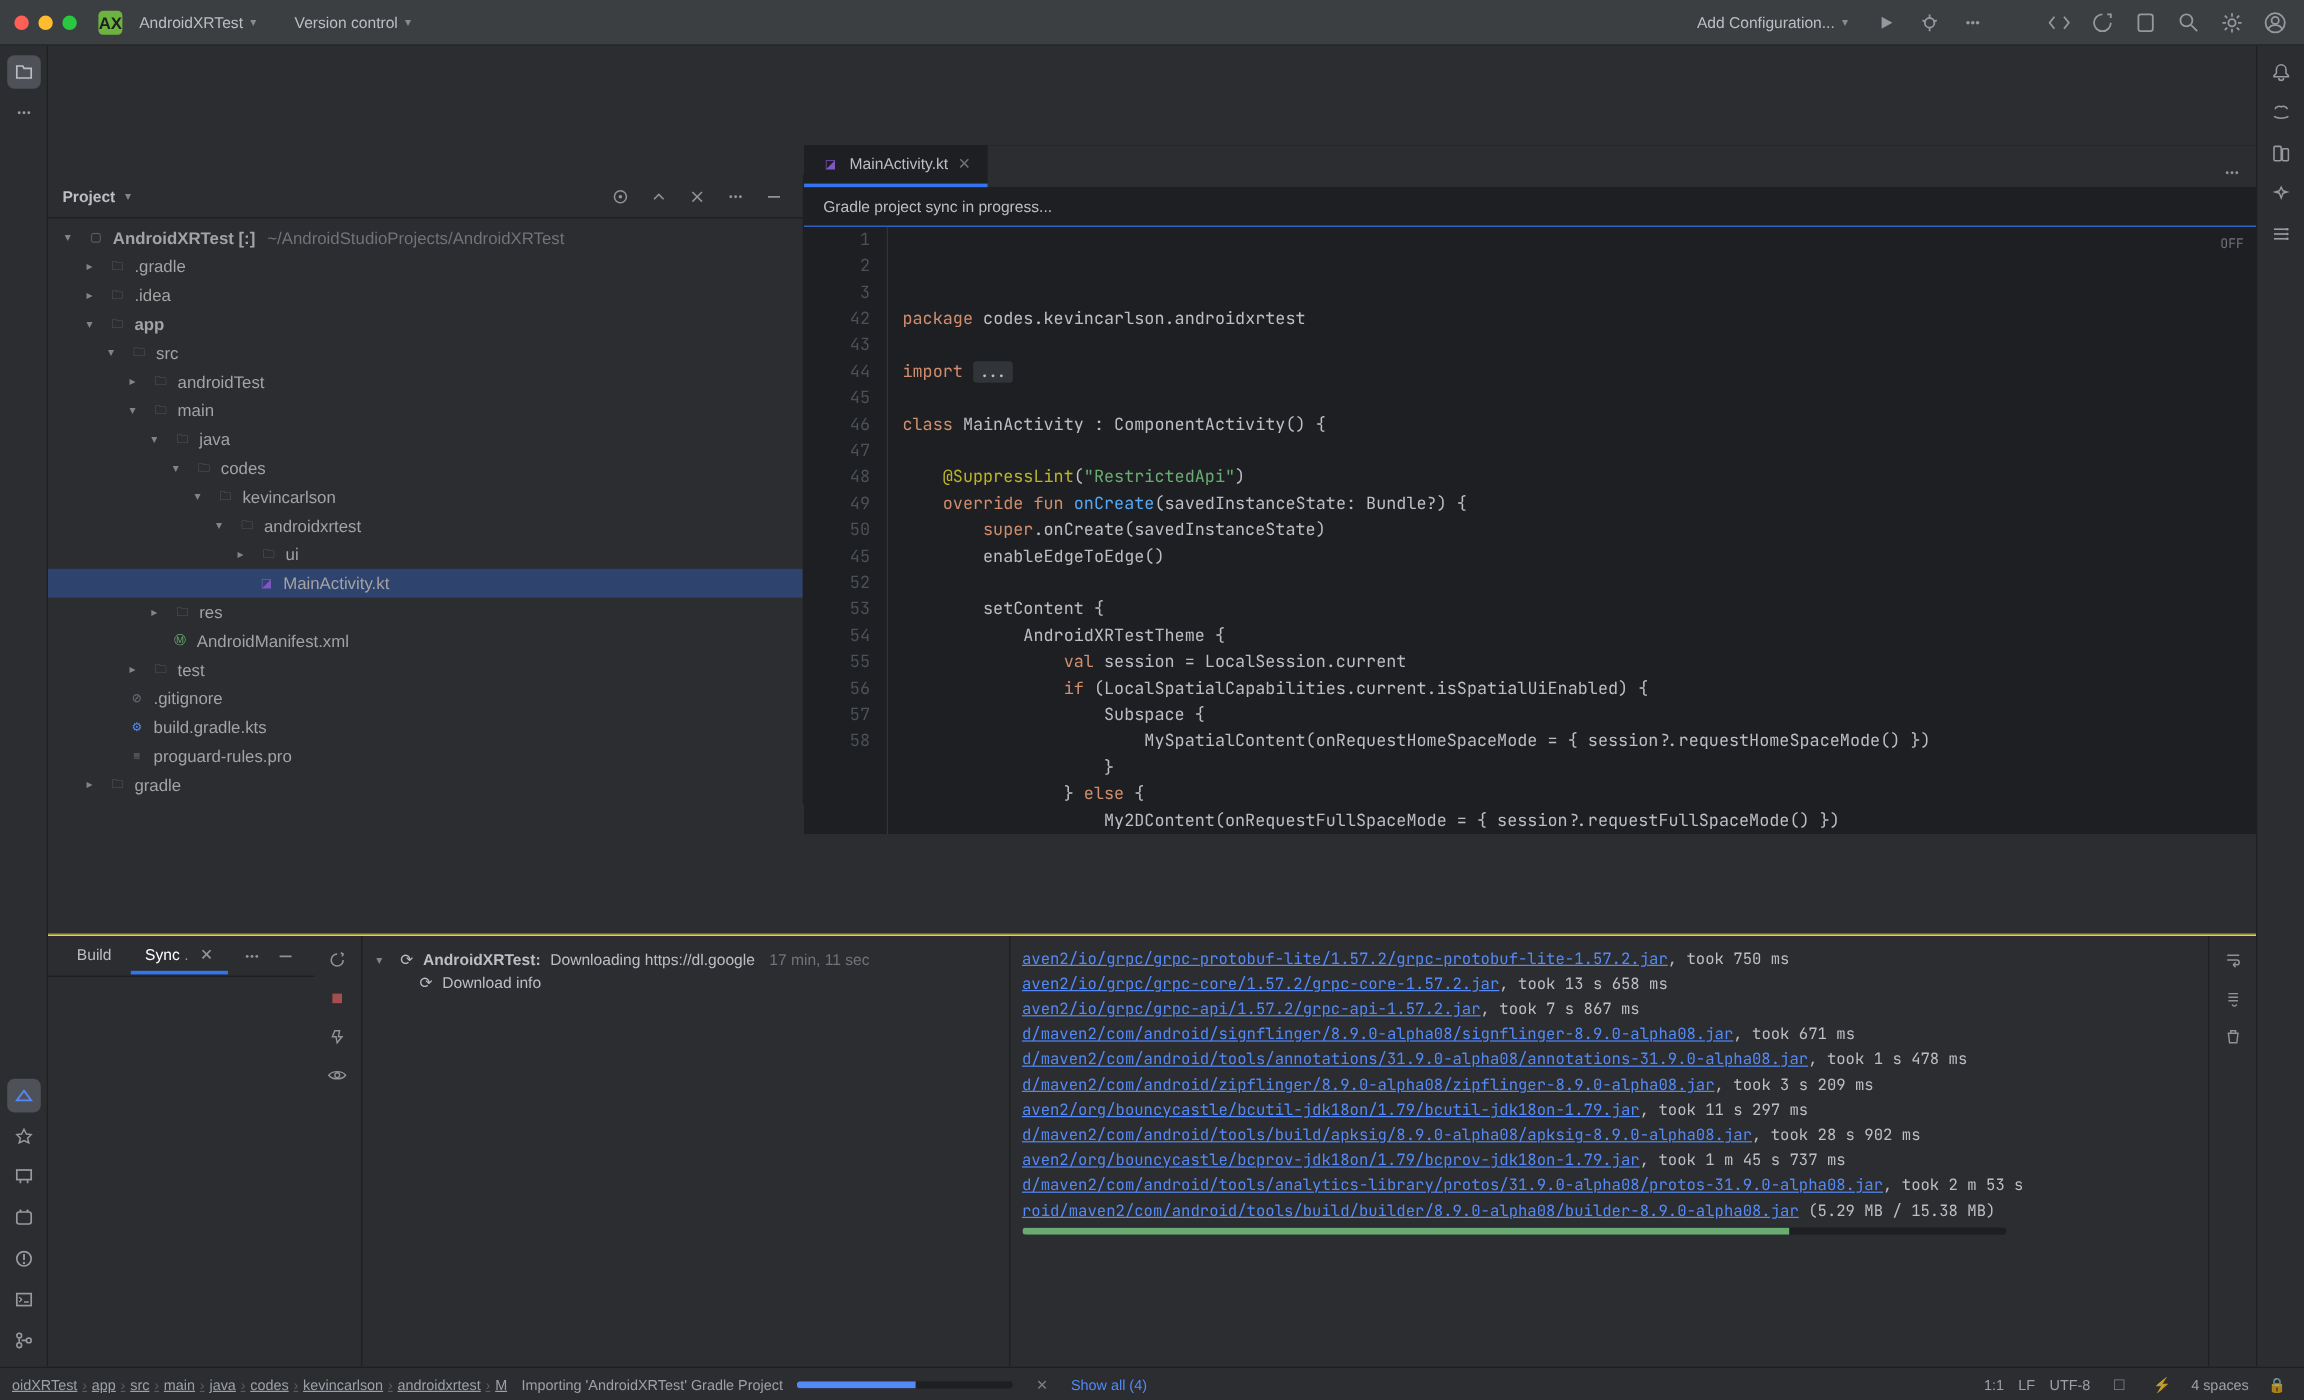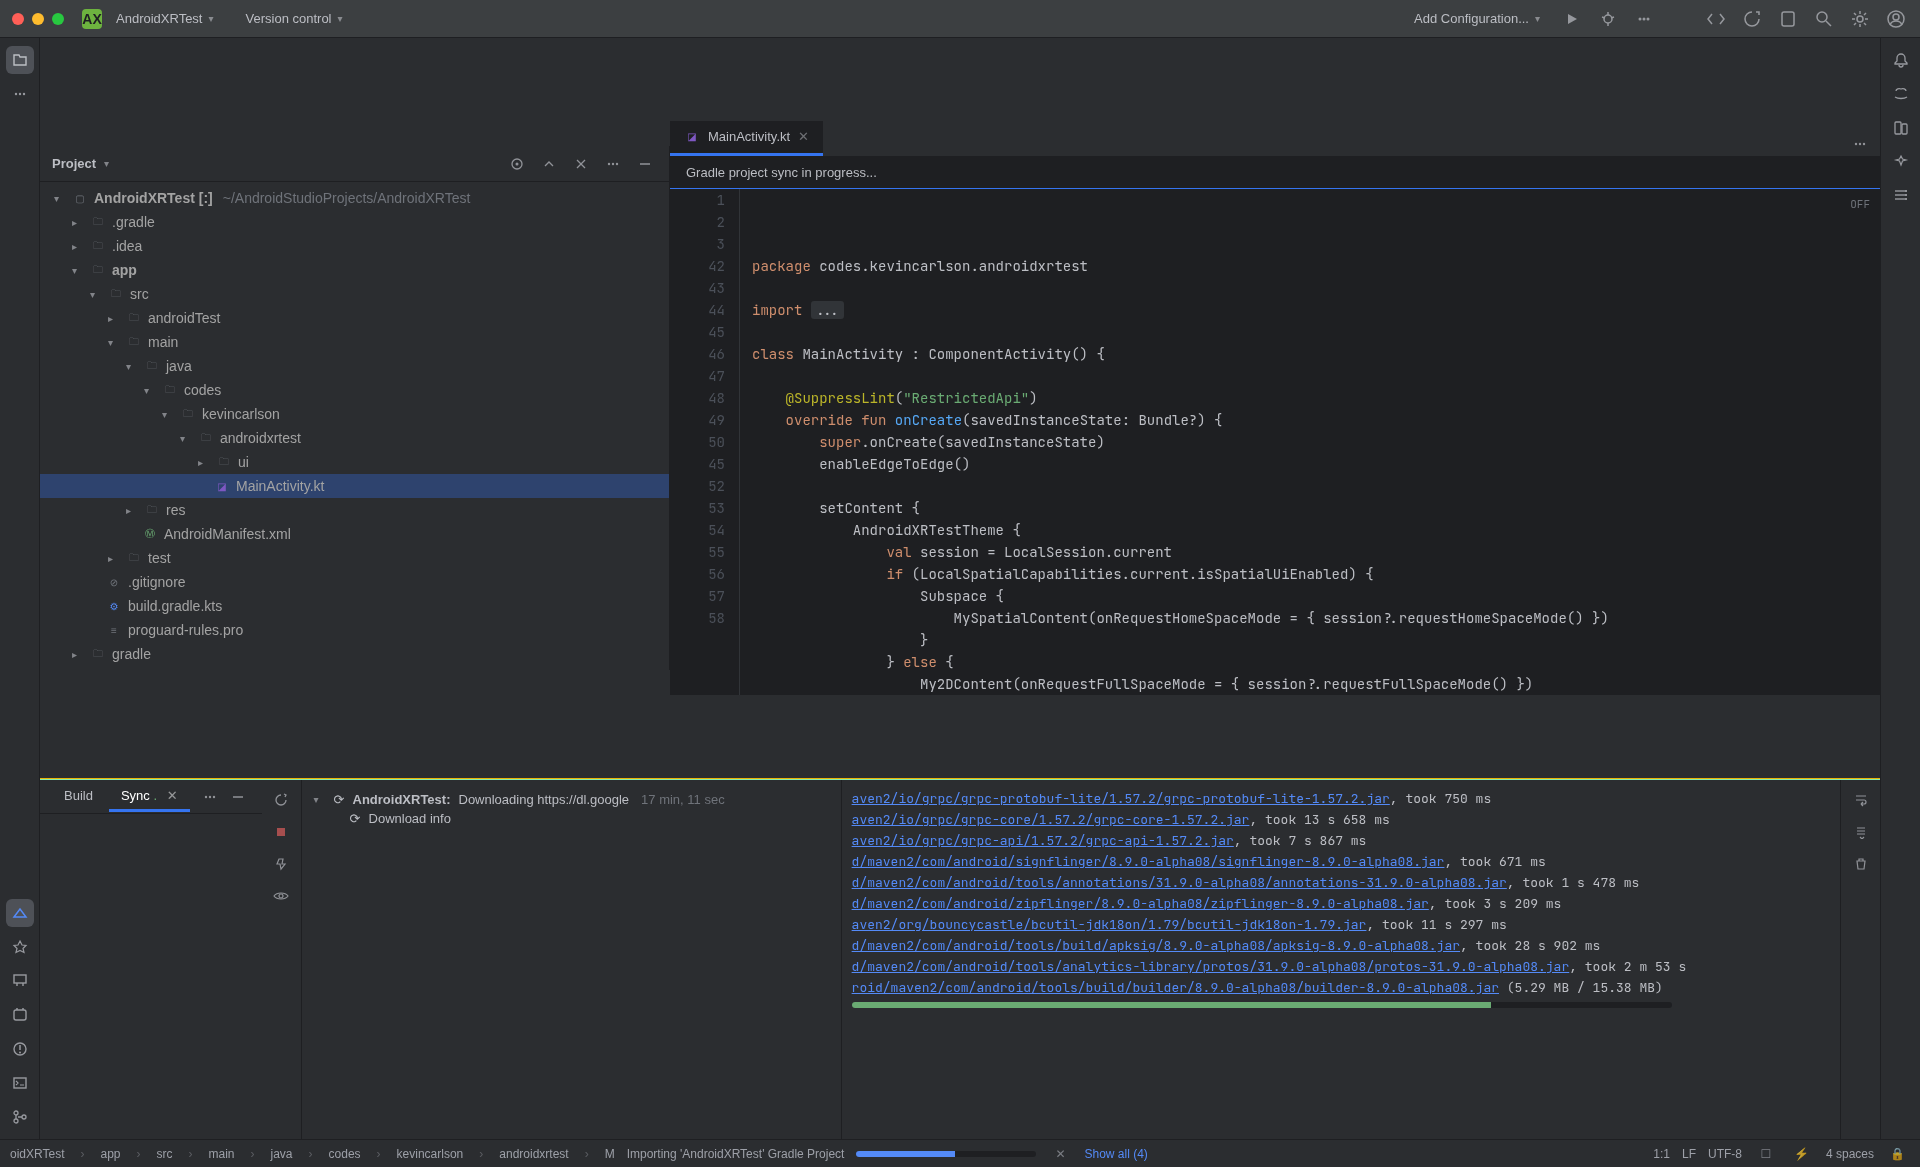--- a/index.html
+++ b/index.html
@@ -292,21 +292,21 @@
       height: 28px;
       background: #2b2d30;
       border-top: 1px solid #1e1f22;
       display: flex;
       align-items: center;
       padding: 0 10px;
       gap: 12px;
       font-size: 12px;
       color: #9da0a8;
     }
-    .breadcrumbs { display: flex; align-items: center; gap: 16px; overflow: hidden; }
+    .breadcrumbs { display: flex; align-items: center; gap: 4px; overflow: hidden; text-decoration: underline; }
     .crumb { white-space: nowrap; }
     .crumb-sep { opacity: 0.4; }
     .status-spacer { flex: 1; }
     .import-prog-bar {
       width: 180px; height: 6px; background: #1e1f22; border-radius: 3px; overflow: hidden;
     }
     .import-prog-fill { width: 55%; height: 100%; background: #548af7; }
     .status-item { cursor: pointer; }
     a.status-item { color: #548af7; text-decoration: none; }
     svg { display: block; }
@@ -726,20 +726,21 @@
         </div>
         <div class="build-right" id="build-right">
             <div><span class="dl-link">aven2/io/grpc/grpc-protobuf-lite/1.57.2/grpc-protobuf-lite-1.57.2.jar</span><span class="dl-tail">, took 750 ms</span></div>
             <div><span class="dl-link">aven2/io/grpc/grpc-core/1.57.2/grpc-core-1.57.2.jar</span><span class="dl-tail">, took 13 s 658 ms</span></div>
             <div><span class="dl-link">aven2/io/grpc/grpc-api/1.57.2/grpc-api-1.57.2.jar</span><span class="dl-tail">, took 7 s 867 ms</span></div>
             <div><span class="dl-link">d/maven2/com/android/signflinger/8.9.0-alpha08/signflinger-8.9.0-alpha08.jar</span><span class="dl-tail">, took 671 ms</span></div>
             <div><span class="dl-link">d/maven2/com/android/tools/annotations/31.9.0-alpha08/annotations-31.9.0-alpha08.jar</span><span class="dl-tail">, took 1 s 478 ms</span></div>
             <div><span class="dl-link">d/maven2/com/android/zipflinger/8.9.0-alpha08/zipflinger-8.9.0-alpha08.jar</span><span class="dl-tail">, took 3 s 209 ms</span></div>
             <div><span class="dl-link">aven2/org/bouncycastle/bcutil-jdk18on/1.79/bcutil-jdk18on-1.79.jar</span><span class="dl-tail">, took 11 s 297 ms</span></div>
             <div><span class="dl-link">d/maven2/com/android/tools/build/apksig/8.9.0-alpha08/apksig-8.9.0-alpha08.jar</span><span class="dl-tail">, took 28 s 902 ms</span></div>
+            <div><span class="dl-link">aven2/org/bouncycastle/bcprov-jdk18on/1.79/bcprov-jdk18on-1.79.jar</span><span class="dl-tail">, took 1 m 45 s 737 ms</span></div>
             <div><span class="dl-link">d/maven2/com/android/tools/analytics-library/protos/31.9.0-alpha08/protos-31.9.0-alpha08.jar</span><span class="dl-tail">, took 2 m 53 s</span></div>
             <div><span class="dl-link">roid/maven2/com/android/tools/build/builder/8.9.0-alpha08/builder-8.9.0-alpha08.jar</span><span class="dl-tail"> (5.29 MB / 15.38 MB)</span></div>
             <div class="progress-line">
               <div class="progress-fill"></div>
             </div>
           </div>
         <div class="build-right-strip">
           <div class="icon-btn">
               <svg width="14" height="14" viewBox="0 0 14 14">
                 <path d="M2 3h10M2 7h8a2 2 0 0 1 0 4H7m0 0l2-2m-2 2l2 2" fill="none" stroke="#bcbec4" stroke-width="1.2"></path>

